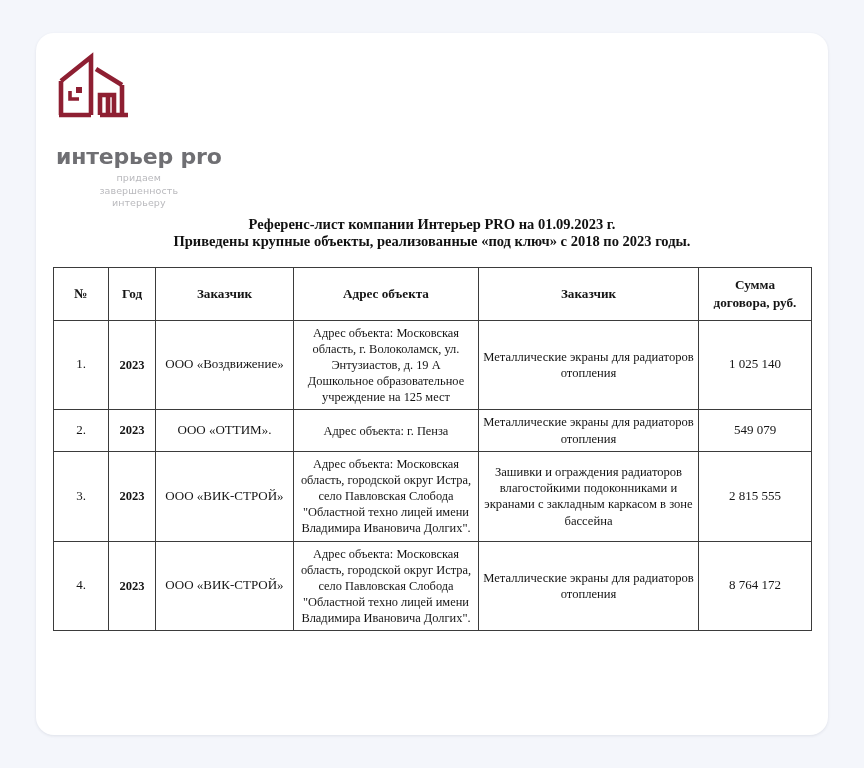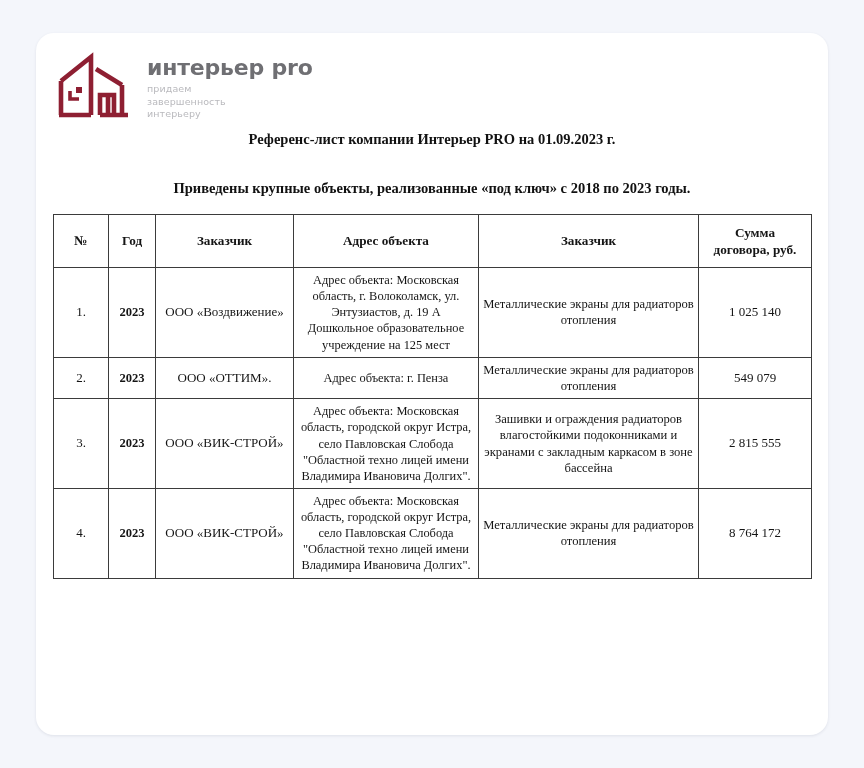--- a/index.html
+++ b/index.html
@@ -35,21 +35,22 @@
   
   .letterhead {
     display: flex;
     align-items: flex-start;
     justify-content: space-between;
     padding: 18px 22px 0 20px;
   }
   .brand {
     display: flex;
     align-items: flex-start;
-    gap: 9px;
+    gap: 15px;
+    flex-direction: column;
   }
   .brand-mark {
     width: 82px;
     height: 74px;
     flex: none;
     display: block;
   }
   .brand-text {
     padding-top: 6px;
   }
@@ -61,20 +62,21 @@
     letter-spacing: -0.2px;
     line-height: 1;
   }
   .brand-tagline {
     font-family: "DejaVu Sans", sans-serif;
     font-size: 9.5px;
     color: #b9b9bd;
     line-height: 1.32;
     margin-top: 4px;
     letter-spacing: 0.1px;
+    text-align: center;
   }
   .contact-block {
     text-align: right;
     font-family: "Liberation Serif", serif;
     font-size: 10px;
     color: #2a2a2a;
     line-height: 1.55;
     padding-top: 22px;
     white-space: nowrap;
   }
@@ -86,21 +88,21 @@
     font-size: 14.5px;
     font-weight: bold;
     color: #111;
     margin-top: 6px;
   }
   .doc-subtitle {
     text-align: center;
     font-size: 14.5px;
     font-weight: bold;
     color: #111;
-    margin-top: 32px;
+    margin-top: 0;
   }
 
   
   .table-wrap {
     margin: 17px 17px 0 17px;
   }
   table.ref-table {
     border-collapse: collapse;
     width: 100%;
     table-layout: fixed;

